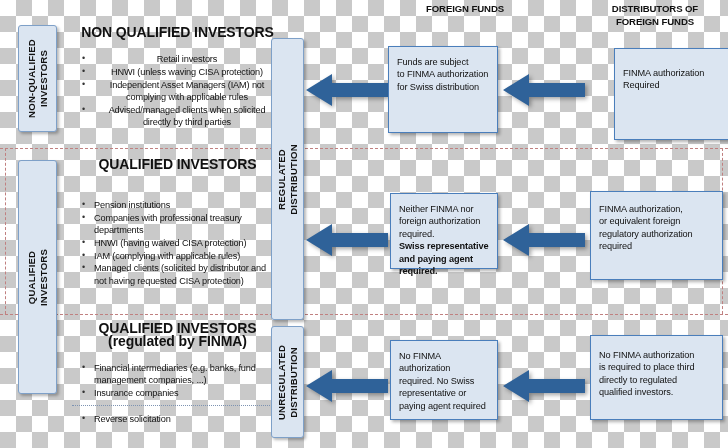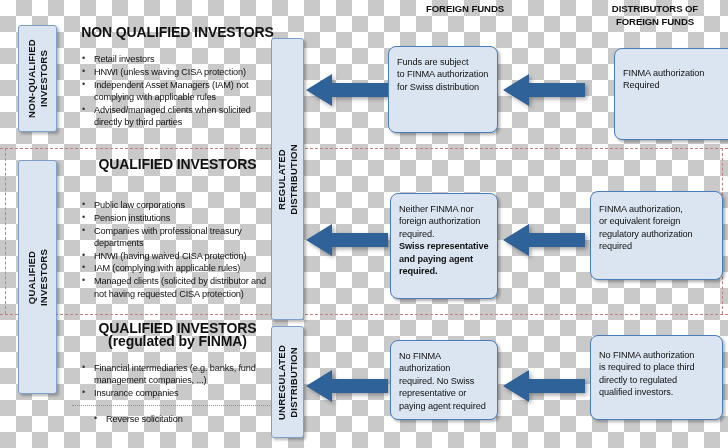--- a/index.html
+++ b/index.html
@@ -41,21 +41,21 @@
     height: 0;
     border-top: 1px dotted #7d93b2;
   }
 
   
   .box {
     position: absolute;
     box-sizing: border-box;
     background: #dbe5f1;
     border: 1px solid #4a7ebb;
-    border-radius: 8px;
+    border-radius: 0;
     box-shadow: 2px 2px 3px rgba(0,0,0,0.30);
   }
 
   .box-text {
     position: absolute;
     left: 8px;
     right: 6px;
     top: 9px;
     font-size: 9.2px;
     line-height: 12.4px;
@@ -160,47 +160,46 @@
 
   <div class="vbox" style="left:18px; top:160px; width:39px; height:234px;">
     <div class="vtxt">
       <span>QUALIFIED</span><br>
       <span>INVESTORS</span>
     </div>
   </div>
 
   <div class="heading" style="left:70px; top:26px; width:215px;">NON QUALIFIED INVESTORS</div>
 
-  <div class="bullets" style="left:80px; top:53px; width:200px;">
+  <div class="bullets" style="left:80px; top:53px; width:200px;text-align:center;">
     <div class="li">Retail investors</div>
     <div class="li">HNWI (unless waving CISA protection)</div>
     <div class="li">Independent Asset Managers (IAM) not complying with applicable rules</div>
     <div class="li">Advised/managed clients when solicited directly by third parties</div>
   </div>
 
   <div class="heading" style="left:70px; top:158px; width:215px;">QUALIFIED INVESTORS</div>
 
   <div class="bullets" style="left:80px; top:199px; width:200px;">
-    <div class="li">Public law corporations</div>
     <div class="li">Pension institutions</div>
     <div class="li">Companies with professional treasury departments</div>
     <div class="li">HNWI (having waived CISA protection)</div>
     <div class="li">IAM (complying with applicable rules)</div>
     <div class="li">Managed clients (solicited by distributor and not having requested CISA protection)</div>
   </div>
 
   <div class="heading" style="left:70px; top:322px; width:215px;">QUALIFIED INVESTORS</div>
   <div class="heading" style="left:70px; top:335px; width:215px;">(regulated by FINMA)</div>
 
   <div class="bullets" style="left:80px; top:362px; width:200px;">
     <div class="li">Financial intermediaries (e.g. banks, fund management companies, ...)</div>
     <div class="li">Insurance companies</div>
   </div>
 
-  <div class="bullets" style="left:80px; top:413px; width:200px;padding-left:12px;">
+  <div class="bullets" style="left:80px; top:413px; width:200px;">
     <div class="li">Reverse solicitation</div>
   </div>
 
   <div class="vbox" style="left:271px; top:38px; width:33px; height:282px;">
     <div class="vtxt">
       <span>REGULATED</span><br>
       <span>DISTRIBUTION</span>
     </div>
   </div>
 
@@ -232,21 +231,21 @@
   </svg>
 
   <div class="box" style="left:388px; top:46px; width:110px; height:87px;">
     <div class="box-text">
       <span>Funds are subject</span><br>
       <span>to FINMA authorization</span><br>
       <span>for Swiss distribution</span>
     </div>
   </div>
 
-  <div class="box" style="left:390px; top:193px; width:108px; height:106px;">
+  <div class="box" style="left:390px; top:193px; width:108px; height:76px;">
     <div class="box-text">
       <span>Neither FINMA nor</span><br>
       <span>foreign authorization</span><br>
       <span>required.</span><br>
       <b>Swiss representative</b><br>
       <b>and  paying agent</b><br>
       <b>required.</b>
     </div>
   </div>
 

